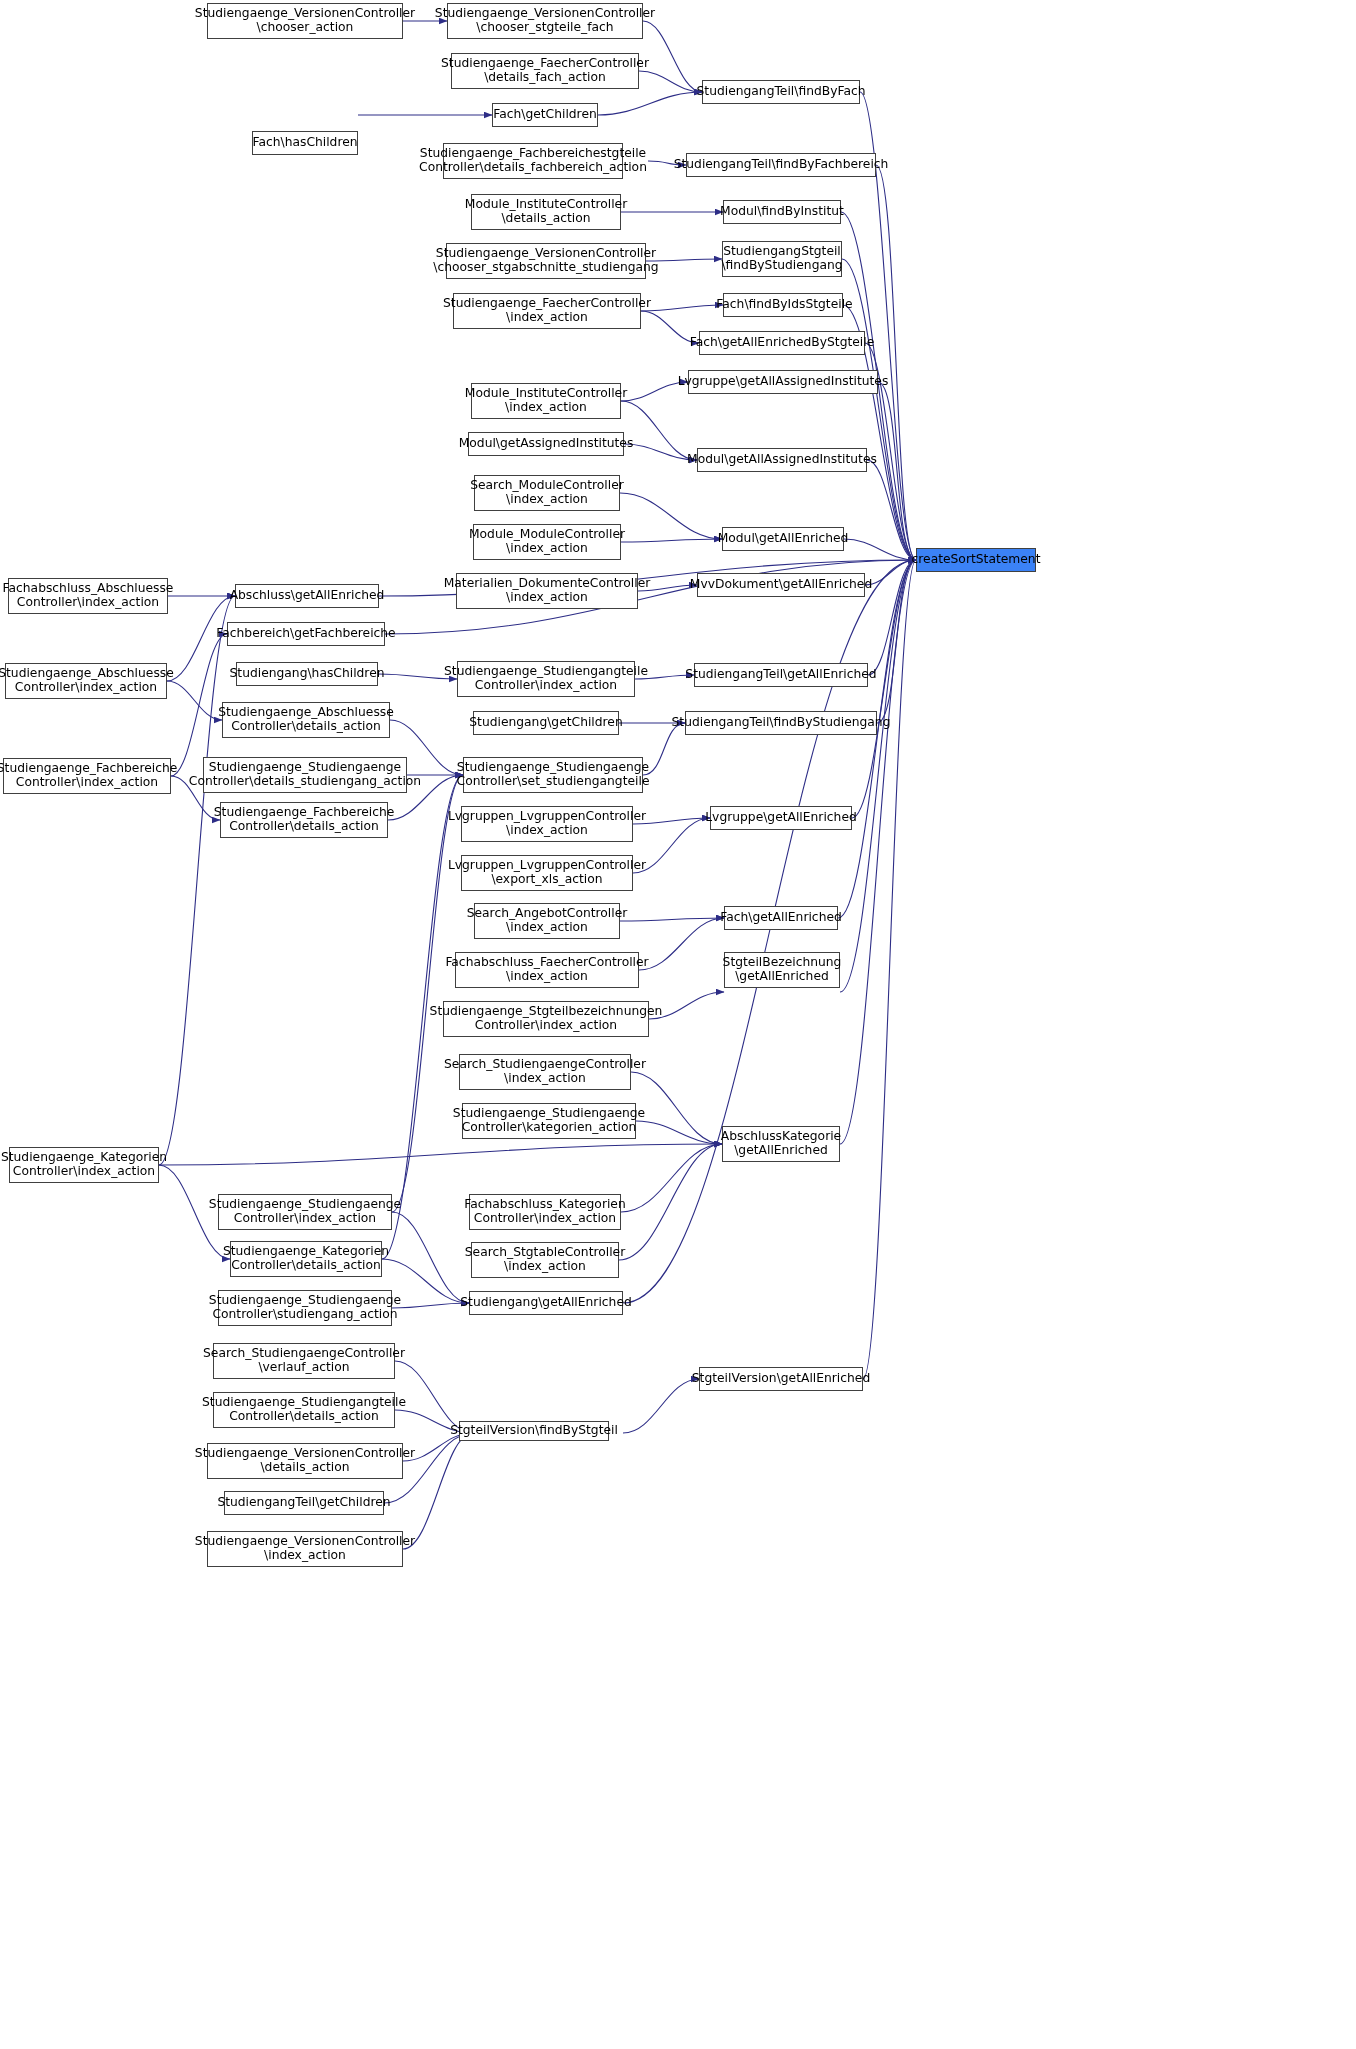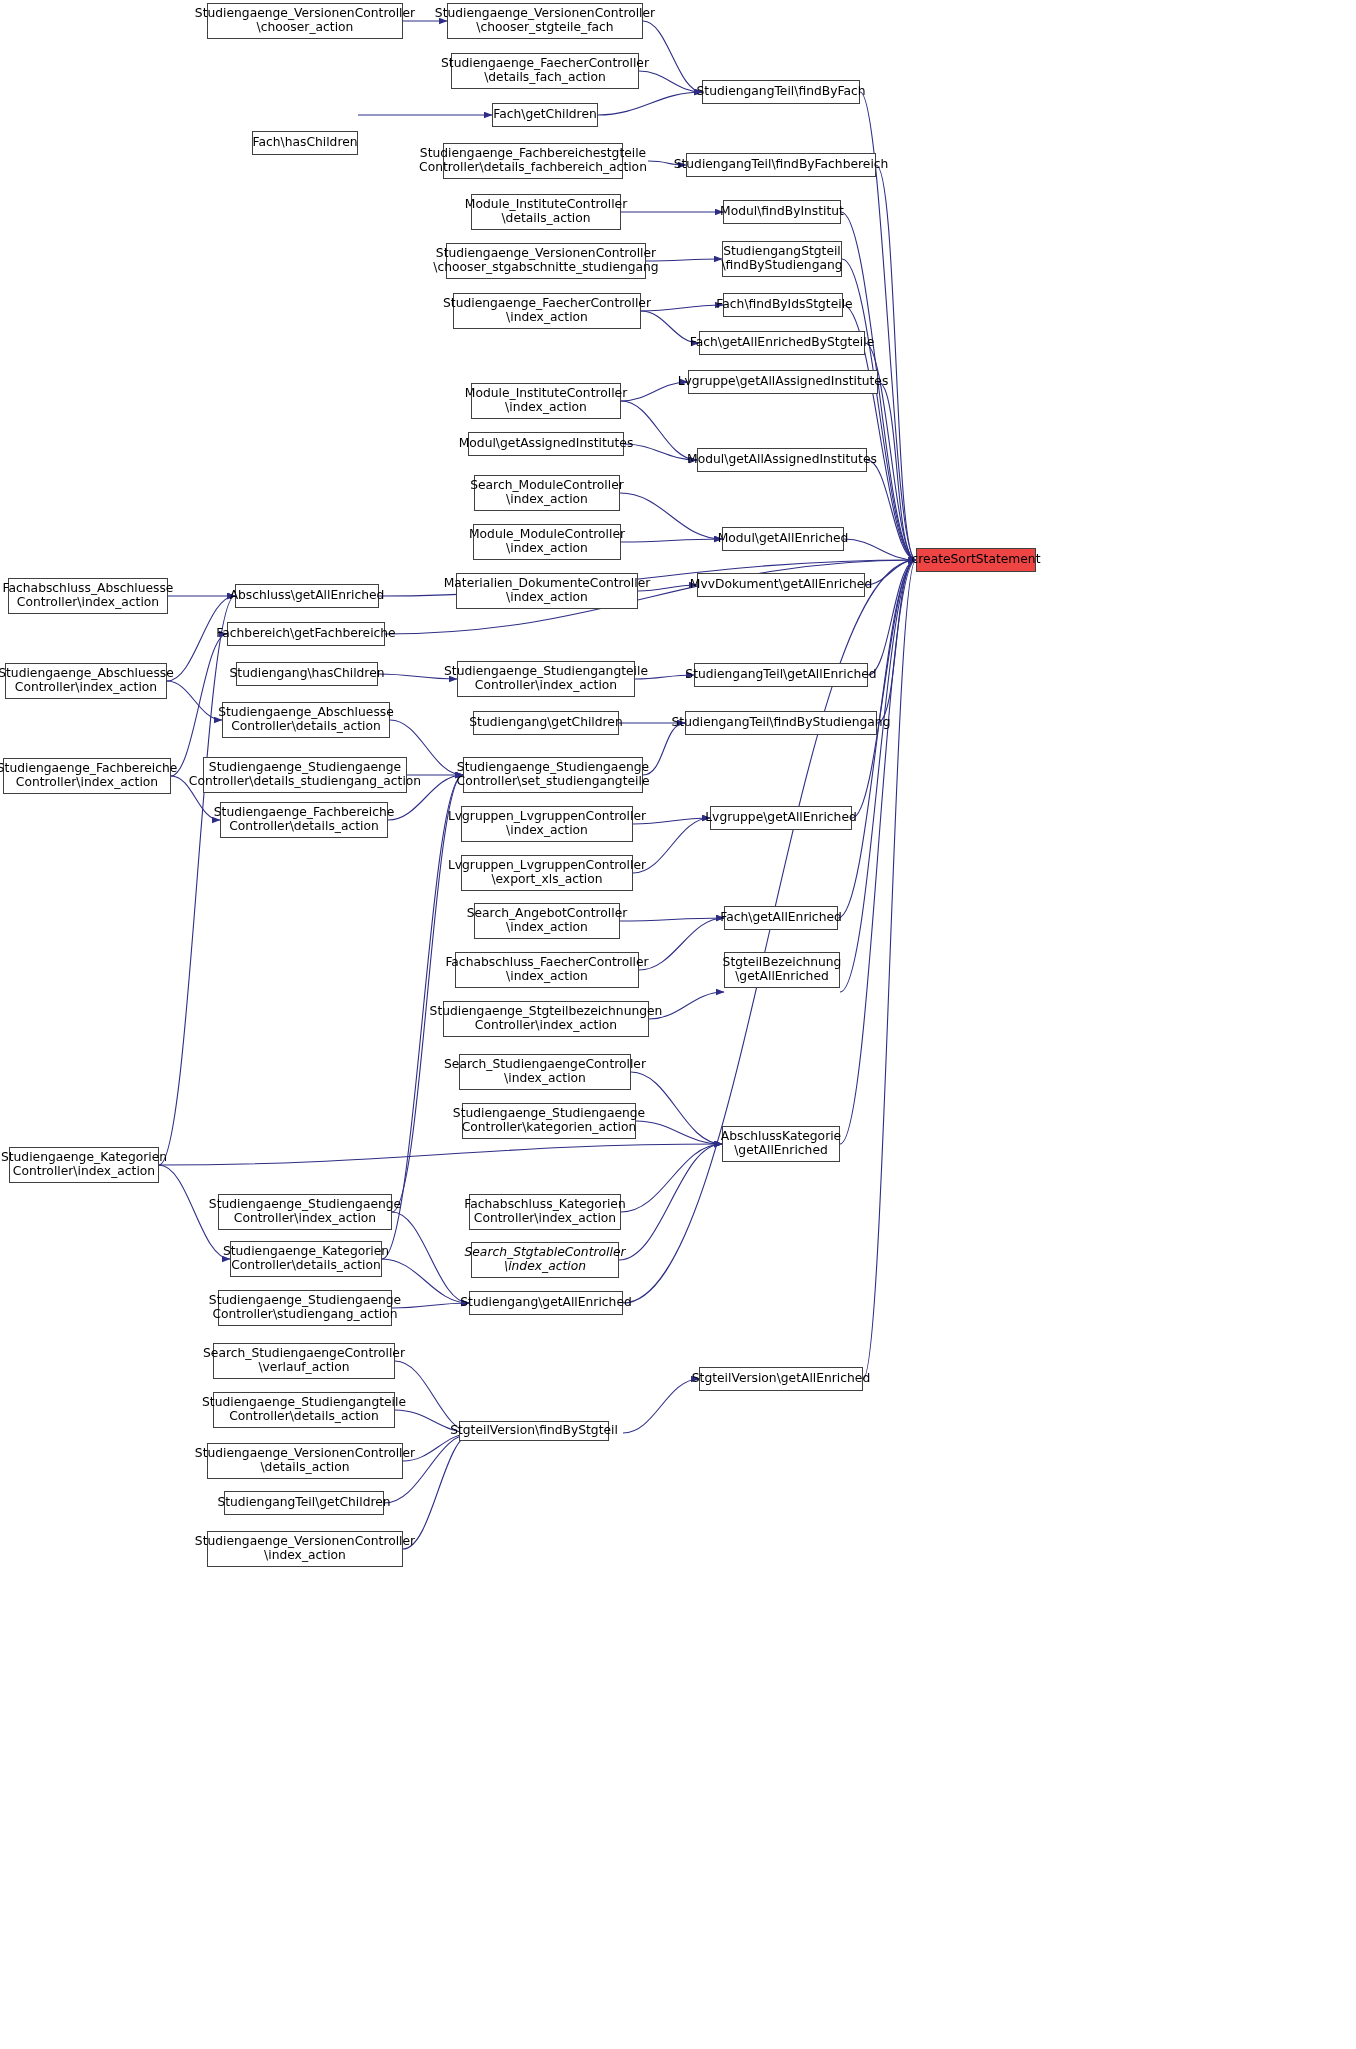--- a/index.html
+++ b/index.html
@@ -2,21 +2,21 @@
 <html><head>
 <meta charset="utf-8">
 <style>
   html,body{margin:0;padding:0;background:#ffffff;}
   body{font-family:"DejaVu Sans","Liberation Sans",sans-serif;}
   #graph{position:relative;width:1356px;height:2049px;background:#ffffff;overflow:hidden;}
   #edges{position:absolute;left:0;top:0;width:1356px;height:2049px;}
   .node{position:absolute;box-sizing:border-box;border:1px solid #404040;background:#ffffff;
         display:flex;align-items:center;justify-content:center;text-align:center;
         font-size:12.3px;line-height:1.12;color:#000000;white-space:pre-line;padding:1px 3px;}
-  .node.center{background:#ef4444;border:1px solid #404040;}
+  .node.center{background:#3b82f6;border:1px solid #404040;}
   .node span{display:block;}
 </style>
 </head>
 <body>
 
 <div id="graph">
   <svg id="edges" xmlns="http://www.w3.org/2000/svg">
       <defs>
         <marker id="ah" markerWidth="9" markerHeight="7" refX="8.5" refY="3.5" orient="auto" markerUnits="userSpaceOnUse">
           <path d="M0,0 L9,3.5 L0,7 z" fill="#2d2d86"></path>
@@ -175,21 +175,21 @@
       <div class="node" style="left: 722px; top: 1126px; width: 118px; height: 36px;"><span>AbschlussKategorie
 \getAllEnriched</span></div>
       <div class="node" style="left: 9px; top: 1147px; width: 150px; height: 36px;"><span>Studiengaenge_Kategorien
 Controller\index_action</span></div>
       <div class="node" style="left: 218px; top: 1194px; width: 174px; height: 36px;"><span>Studiengaenge_Studiengaenge
 Controller\index_action</span></div>
       <div class="node" style="left: 469px; top: 1194px; width: 152px; height: 36px;"><span>Fachabschluss_Kategorien
 Controller\index_action</span></div>
       <div class="node" style="left: 230px; top: 1241px; width: 152px; height: 36px;"><span>Studiengaenge_Kategorien
 Controller\details_action</span></div>
-      <div class="node" style="left: 471px; top: 1242px; width: 148px; height: 36px; font-style: italic;"><span>Search_StgtableController
+      <div class="node" style="left: 471px; top: 1242px; width: 148px; height: 36px;"><span>Search_StgtableController
 \index_action</span></div>
       <div class="node" style="left: 218px; top: 1290px; width: 174px; height: 36px;"><span>Studiengaenge_Studiengaenge
 Controller\studiengang_action</span></div>
       <div class="node" style="left: 469px; top: 1291px; width: 154px; height: 24px;"><span>Studiengang\getAllEnriched</span></div>
       <div class="node" style="left: 213px; top: 1343px; width: 182px; height: 36px;"><span>Search_StudiengaengeController
 \verlauf_action</span></div>
       <div class="node" style="left: 699px; top: 1367px; width: 164px; height: 24px;"><span>StgteilVersion\getAllEnriched</span></div>
       <div class="node" style="left: 213px; top: 1392px; width: 182px; height: 36px;"><span>Studiengaenge_Studiengangteile
 Controller\details_action</span></div>
       <div class="node" style="left: 459px; top: 1421px; width: 150px; height: 20px;"><span>StgteilVersion\findByStgteil</span></div>

